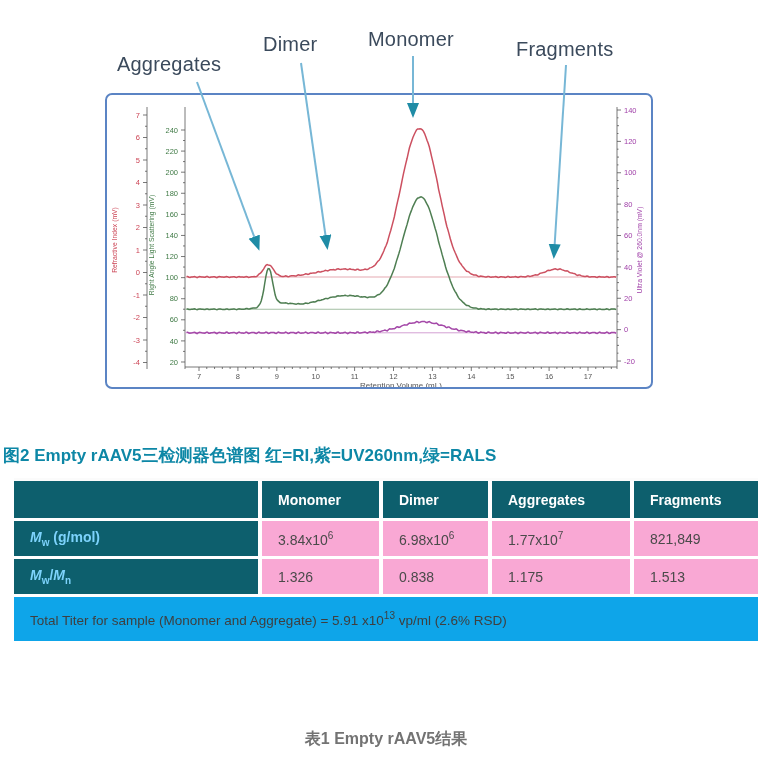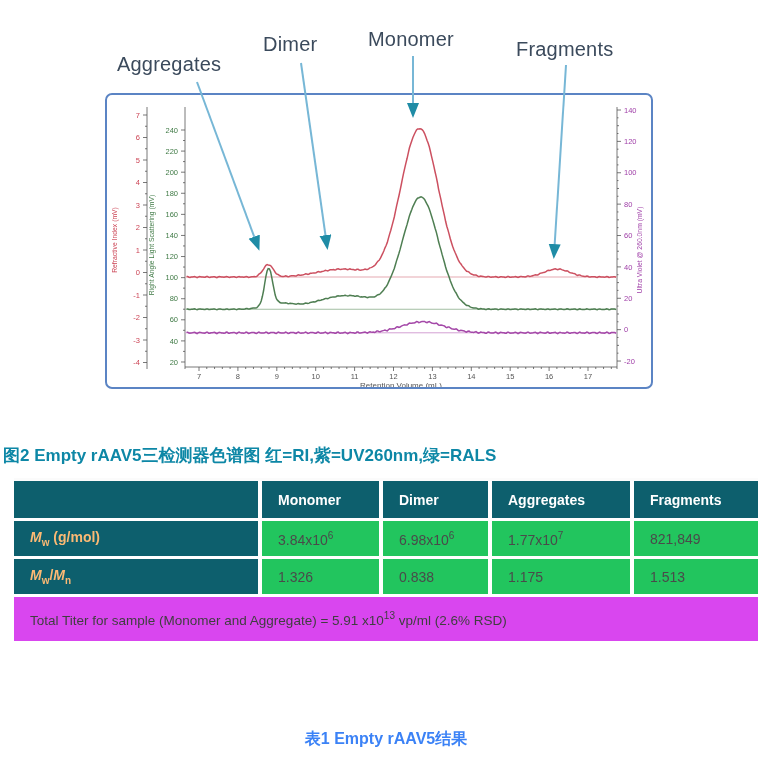--- a/index.html
+++ b/index.html
@@ -34,32 +34,32 @@
   table.results{border-collapse:collapse;table-layout:fixed;width:744px;font-size:14px;}
   table.results td,table.results th{
     padding:0 0 0 16px;text-align:left;vertical-align:middle;
     border-right:4px solid #ffffff;border-bottom:3px solid #ffffff;
   }
   table.results td:last-child,table.results th:last-child{border-right:none;}
   table.results thead th{
     background:#0d5f6d;color:#ffffff;font-weight:bold;height:37px;
   }
   table.results th.rowlabel{
-    background:#0d5f6d;color:#fdba74;font-weight:bold;height:35px;
-  }
-  table.results td.val{background:#22c55e;color:#4a4a4a;height:35px;}
+    background:#0d5f6d;color:#7dd3fc;font-weight:bold;height:35px;
+  }
+  table.results td.val{background:#f9a8d4;color:#4a4a4a;height:35px;}
   table.results td.footer-cell{
-    background:#d946ef;color:#3f3f3f;height:44px;font-size:13.5px;
+    background:#0ea5e9;color:#3f3f3f;height:44px;font-size:13.5px;
   }
   table.results sup{font-size:10px;}
   table.results sub{font-size:10px;}
   
   #table-caption{
     position:absolute;left:0;top:729px;width:772px;text-align:center;
-    color:#3b82f6;font-size:16px;font-weight:bold;
+    color:#737373;font-size:16px;font-weight:bold;
   }
 </style>
 </head>
 <body>
 
 <div id="page">
 
   <div class="ann" id="ann-aggregates">Aggregates</div>
   <div class="ann" id="ann-dimer">Dimer</div>
   <div class="ann" id="ann-monomer">Monomer</div>

